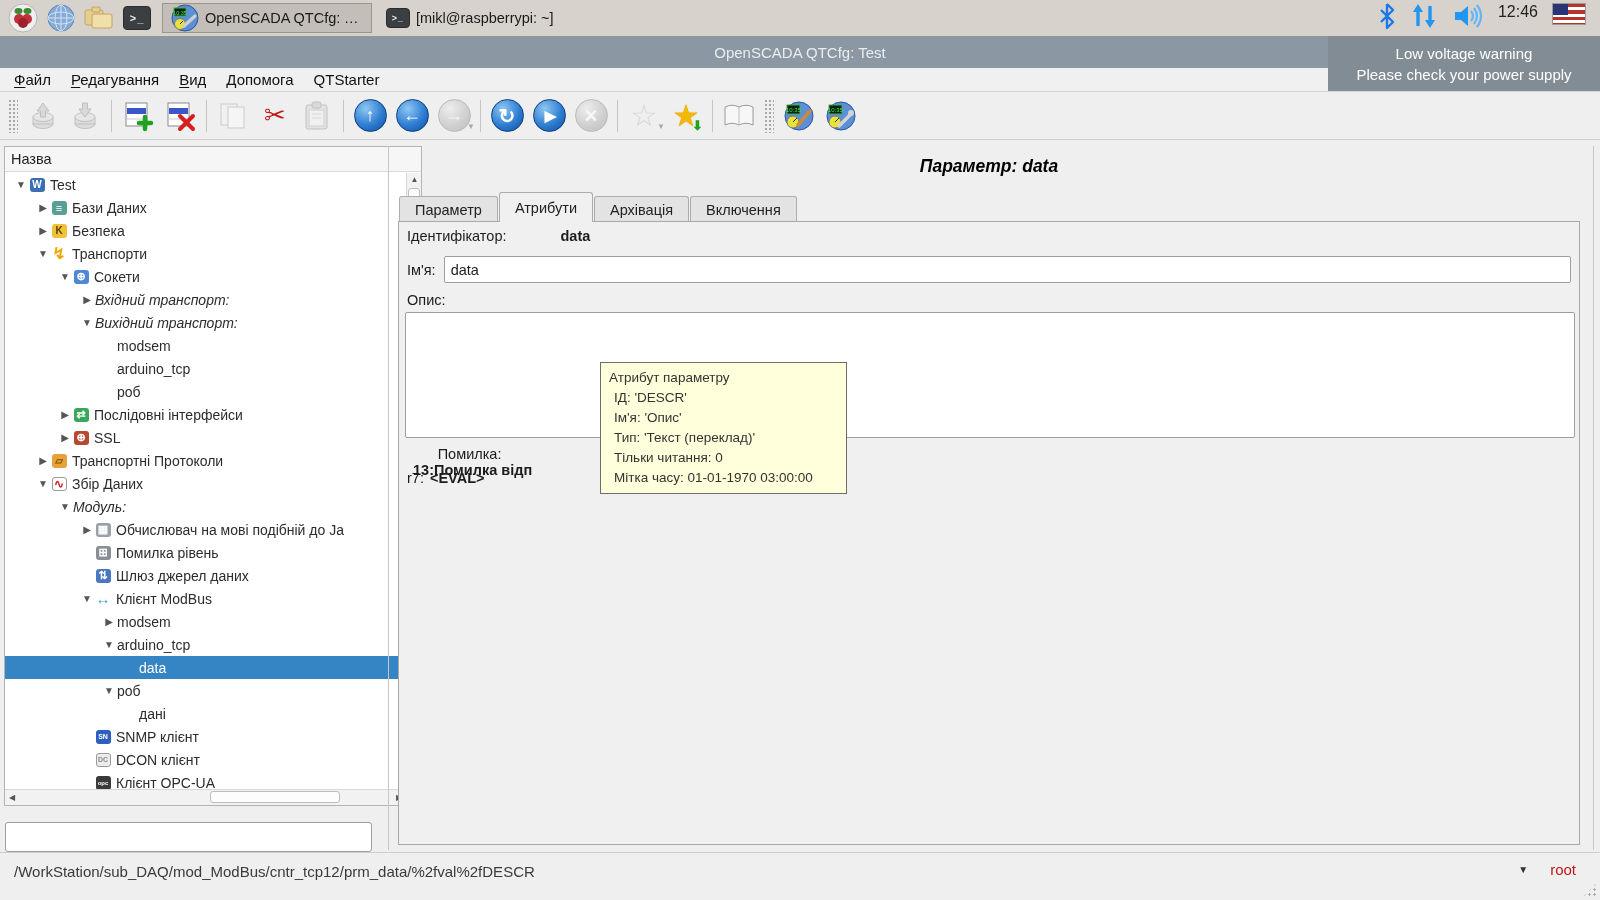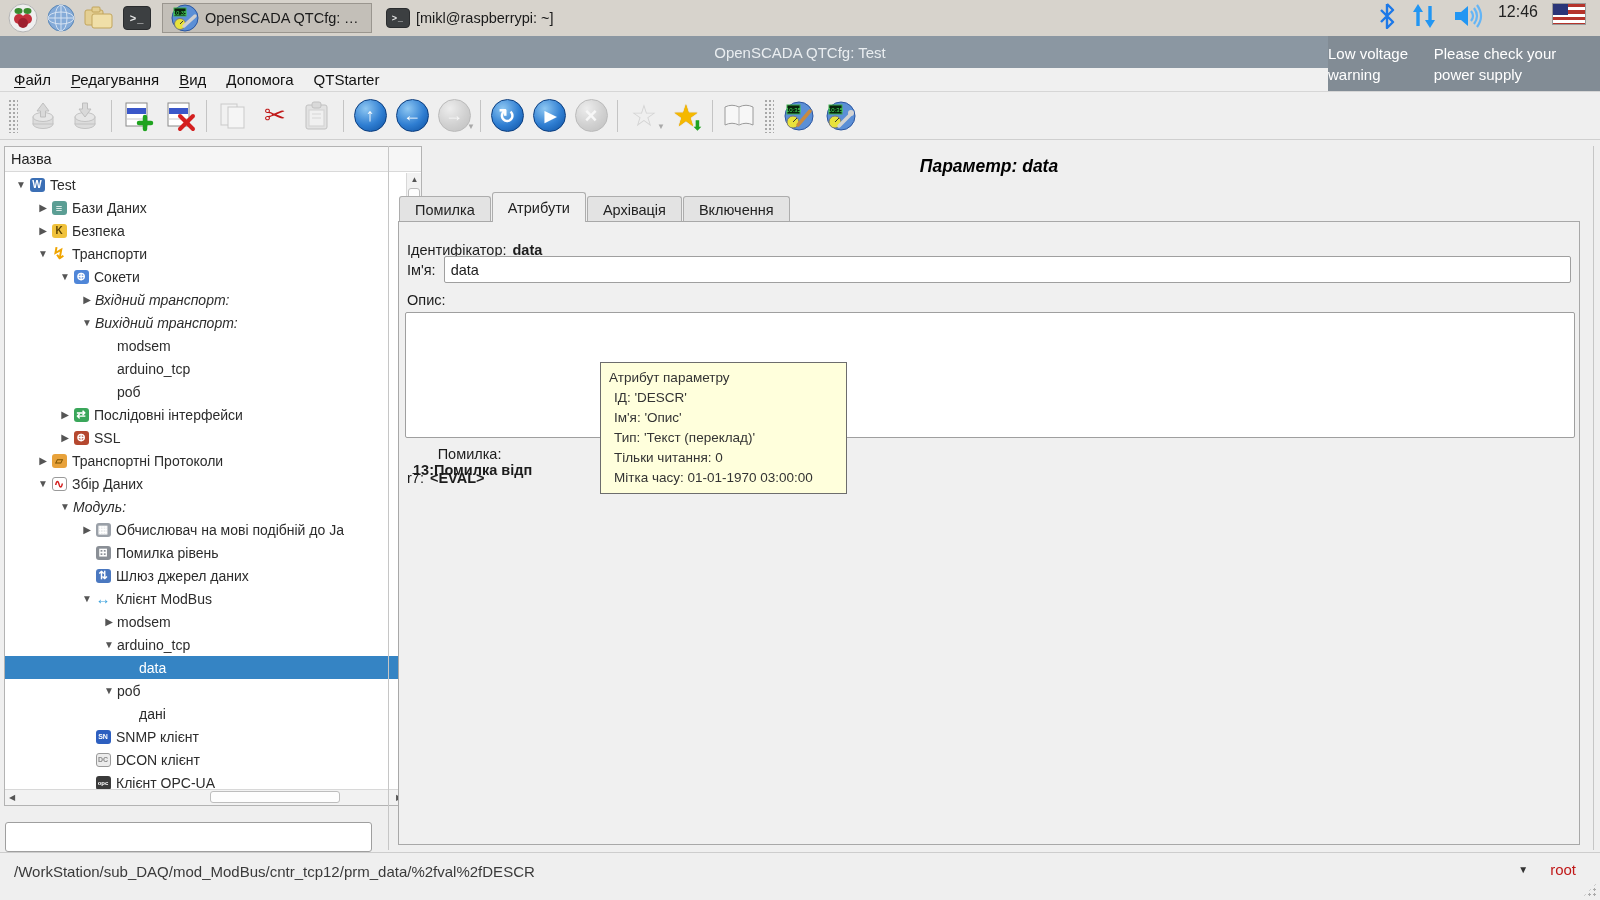--- a/index.html
+++ b/index.html
@@ -16,21 +16,21 @@
   .tray{margin-left:auto;display:flex;align-items:flex-start;gap:14px;padding-right:8px;}
   .clock{font-size:16px;color:#222;}
   .flag{width:34px;height:22px;position:relative;background:repeating-linear-gradient(#b5342c 0 3.2px,#fff 3.2px 6.4px);border:1px solid #999;}
   .flag::before{content:"";position:absolute;left:0;top:0;width:15px;height:11px;background:#2a3578;}
   .termico{width:28px;height:24px;background:#3c3f41;border-radius:4px;color:#e8e8e8;font-size:11px;font-weight:bold;display:flex;align-items:center;justify-content:center;letter-spacing:1px;border:1px solid #2a2c2e;}
   .termico.small{width:24px;height:20px;font-size:9px;}
   
   .titlebar{position:absolute;top:36px;left:0;right:0;height:32px;background:#8b97a2;color:#e9edf0;
             display:flex;align-items:center;justify-content:center;font-size:15px;}
   .notification{position:absolute;top:36px;right:0;width:272px;height:55px;background:#828c95;color:#fff;
-                display:flex;flex-direction:row;align-items:center;justify-content:center;font-size:15px;line-height:21px;z-index:60;}
+                display:flex;flex-direction:column;align-items:center;justify-content:center;font-size:15px;line-height:21px;z-index:60;}
   .menubar{position:absolute;top:68px;left:0;right:0;height:24px;background:#f0f0f0;border-bottom:1px solid #d6d6d6;
            display:flex;align-items:center;padding-left:4px;font-size:15px;color:#111;}
   .menubar .mitem{padding:1px 10px;cursor:default;}
   .menubar u{text-decoration:underline;text-underline-offset:2px;}
   
   .toolbar{position:absolute;top:92px;left:0;right:0;height:48px;background:#efefef;border-bottom:1px solid #cfcfcf;
            display:flex;align-items:center;padding-left:4px;}
   .tbtn{width:42px;height:42px;display:flex;align-items:center;justify-content:center;position:relative;}
   .tbtn.disabled{opacity:.5;filter:grayscale(85%);}
   .tsep{width:1px;height:32px;background:#c4c4c4;margin:0 5px;}
@@ -475,28 +475,28 @@
       <span class="sarr" style="left:0;">◀</span>
       <span class="thumb" style="left:205px;width:130px;"></span>
       <span class="sarr" style="right:0;">▶</span>
     </div>
   </div>
   <input class="filterbox" value="" style="">
 
   <div class="mainwrap"></div>
   <div class="ptitle">Параметр: data</div>
   <div class="tabbar" id="tabbar">
-      <span class="tab">Помилка</span>
+      <span class="tab">Параметр</span>
       <span class="tab active">Атрибути</span>
       <span class="tab">Архівація</span>
       <span class="tab">Включення</span>
     </div>
 
   <div class="frame">
-    <div class="fld" style="left:8px;top:20px;">
+    <div class="fld" style="left:8px;top:6px;gap:48px;">
       <span>Ідентифікатор:</span>
       <b>data</b>
     </div>
     <div class="fld" style="left:8px;top:34px;right:8px;">
       <span>Ім'я:</span>
       <input class="txtin" style="flex: 1 1 0%; margin-left: 8px;" value="data">
     </div>
     <div class="fld" style="left:8px;top:70px;">
       <span>Опис:</span>
     </div>

